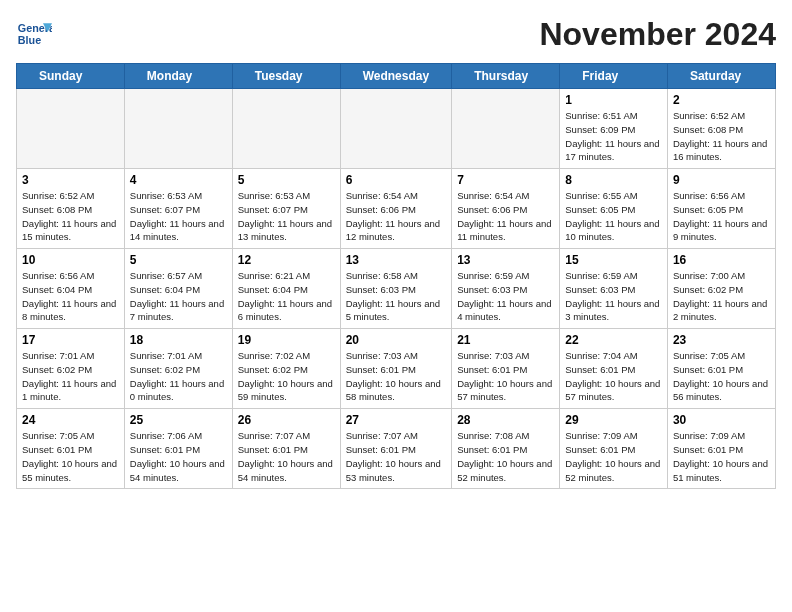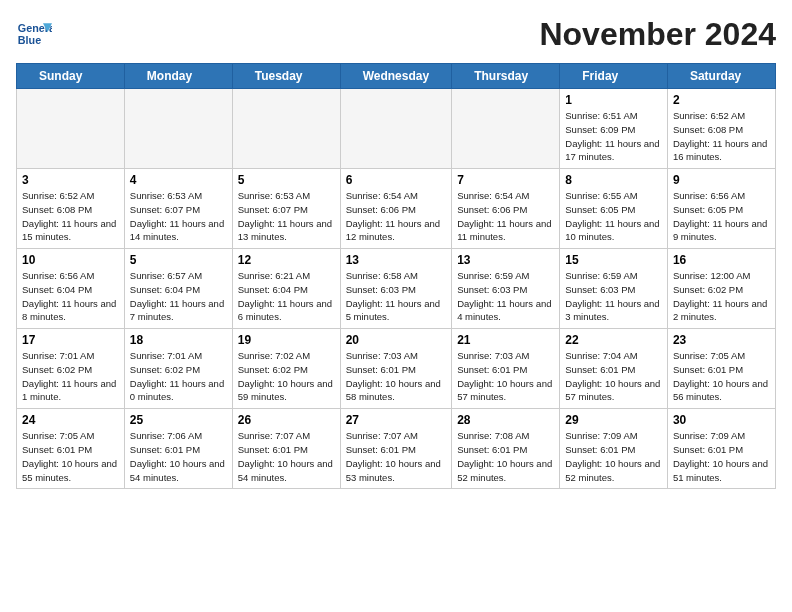--- a/index.html
+++ b/index.html
@@ -214,21 +214,21 @@
         </td>
         <td>
           <span class="day-num">15</span>
           <div class="day-info">Sunrise: 6:59 AM
 Sunset: 6:03 PM
 Daylight: 11 hours
 and 3 minutes.</div>
         </td>
         <td>
           <span class="day-num">16</span>
-          <div class="day-info">Sunrise: 12:00 AM
+          <div class="day-info">Sunrise: 7:00 AM
 Sunset: 6:02 PM
 Daylight: 11 hours
 and 2 minutes.</div>
         </td>
       </tr>
       <tr>
         <td>
           <span class="day-num">17</span>
           <div class="day-info">Sunrise: 7:01 AM
 Sunset: 6:02 PM

